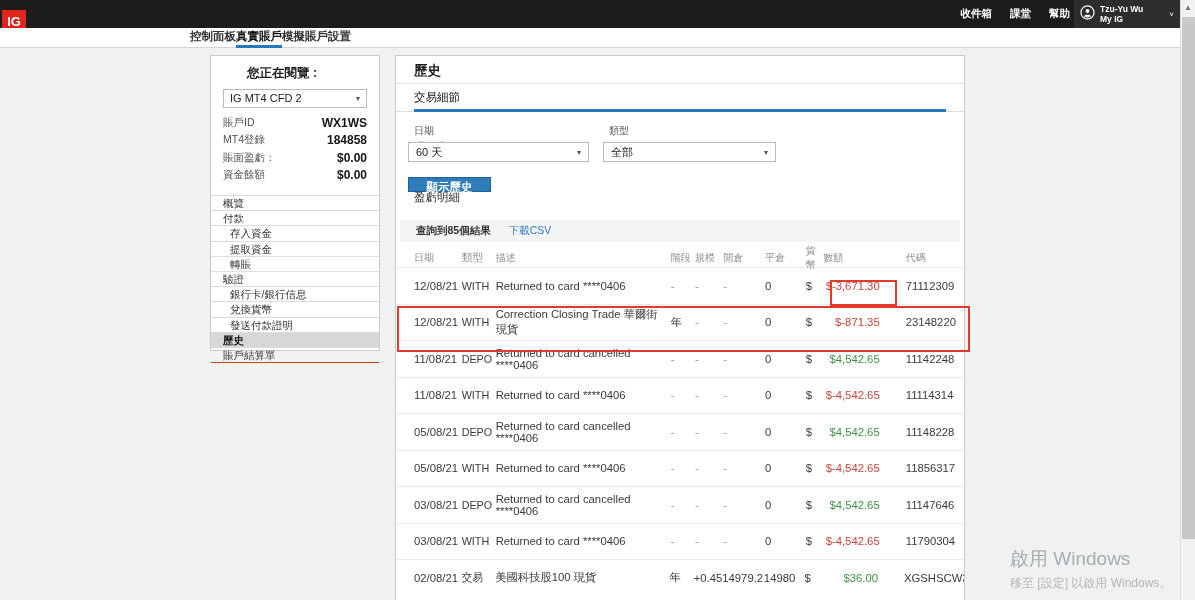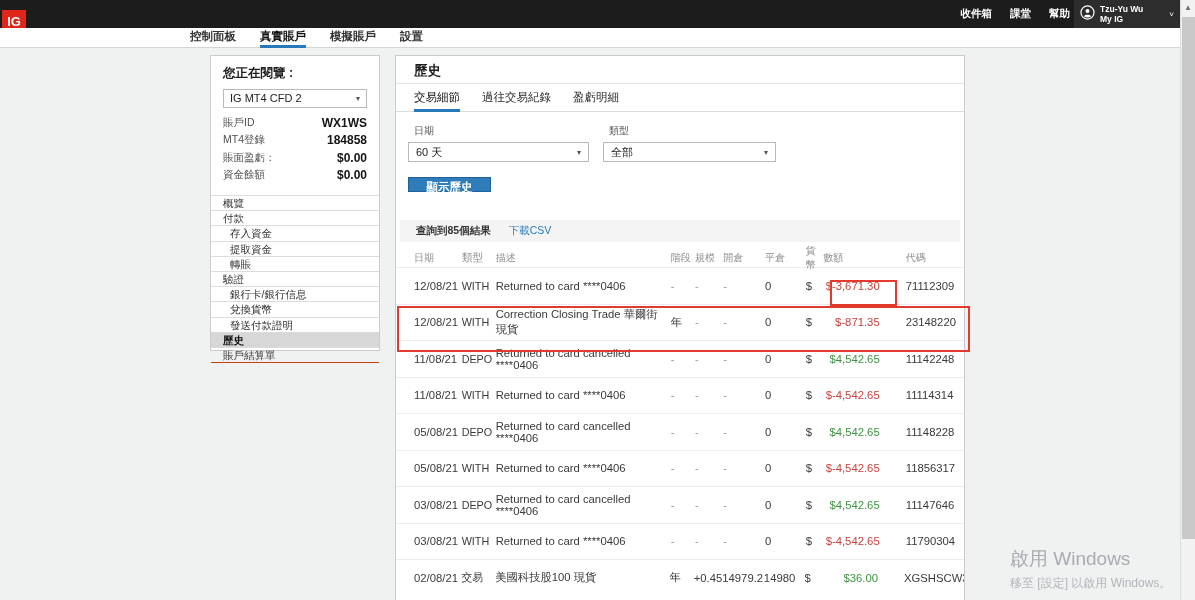--- a/index.html
+++ b/index.html
@@ -18,48 +18,48 @@
   .topmenu{position:absolute;right:110px;top:0;height:28px;display:flex;align-items:center;gap:18px;}
   .topmenu .titem{color:#fff;font-size:10.5px;font-weight:bold;cursor:pointer;}
   .userpanel{position:absolute;right:0;top:0;width:106px;height:28px;background:#2d2d2d;
              display:flex;align-items:center;padding:0 6px;gap:5px;}
   .uname{color:#fff;font-size:8.5px;font-weight:bold;line-height:10px;flex:1;}
   .chev{color:#fff;font-size:8px;}
 
   
   .navstrip{position:absolute;left:0;top:28px;width:1180px;height:20px;background:#fff;
             border-bottom:1px solid #d5d5d5;}
-  .navtabs{position:absolute;left:190px;top:0;height:36px;display:flex;gap:24px;}
+  .navtabs{position:absolute;left:190px;top:0;height:36px;display:flex;}
   .navtab{font-size:11.5px;font-weight:bold;color:#333;height:20px;line-height:16px;
           border-bottom:3px solid transparent;cursor:pointer;}
   .navtab.active{color:#111;border-bottom-color:var(--tab-blue);}
 
   
   .sidecard{position:absolute;left:210px;top:55px;width:170px;height:296px;background:#fff;
             border:1px solid #cbcbcb;}
-  .side-title{padding:9px 12px 5px;font-size:12.5px;font-weight:bold;color:#1f1f1f;}
+  .side-title{padding:9px 12px 5px;font-size:12.5px;font-weight:bold;color:#1f1f1f;margin-left:24px;}
   .side-select{margin:2px 12px 6px;height:19px;border:1px solid #b9b9b9;background:#fff;
                font-size:11px;color:#222;line-height:17px;padding:0 6px;display:flex;
                justify-content:space-between;align-items:center;cursor:pointer;}
   .caret{font-size:8px;color:#555;}
   .statrow{display:flex;justify-content:space-between;align-items:center;padding:0 12px;height:17.5px;}
   .statrow .lab{font-size:10.5px;color:#4f4f4f;}
   .statrow .val{font-size:12px;font-weight:bold;color:#141414;}
   .side-menu{margin-top:11px;border-bottom:1px solid #c2410c;}
   .mitem{height:15.2px;line-height:15.2px;font-size:10.5px;color:#333;border-top:1px solid #dcdcdc;
          padding-left:12px;cursor:pointer;white-space:nowrap;overflow:hidden;}
   .mitem.ind{padding-left:19px;}
   .mitem.active{background:#d7d7d7;font-weight:bold;color:#111;}
 
   
   .maincard{position:absolute;left:395px;top:55px;width:570px;height:557px;background:#fff;
             border:1px solid #cbcbcb;overflow:hidden;}
   .card-title{height:28px;line-height:30px;padding:0 18px;font-size:13.5px;font-weight:bold;
               color:#1f1f1f;border-bottom:1px solid #e3e3e3;}
-  .tabs{height:28px;padding:0 18px;border-bottom:1px solid #dcdcdc;display:flex;gap:22px;}
+  .tabs{height:28px;padding:0 18px;border-bottom:1px solid #dcdcdc;display:flex;gap:22px;flex-direction:column;}
   .tab{font-size:11.5px;color:#2b2b2b;line-height:26px;height:28px;
        border-bottom:3px solid transparent;cursor:pointer;}
   .tab.active{border-bottom-color:var(--tab-blue);color:#111;}
   .filters{display:flex;padding:12px 0 0 12px;}
   .fgroup{display:flex;flex-direction:column;}
   .fgroup .flabel{font-size:10px;color:#555;margin:0 0 4px 6px;}
   .fselect{height:20px;border:1px solid #b9b9b9;background:#fff;font-size:11px;color:#222;
            padding:0 7px;display:flex;justify-content:space-between;align-items:center;cursor:pointer;}
   .g1{width:181px;margin-right:14px;} .g2{width:173px;}
   .show-btn{margin:15px 0 0 12px;width:83px;height:15px;background:var(--btn-blue);

